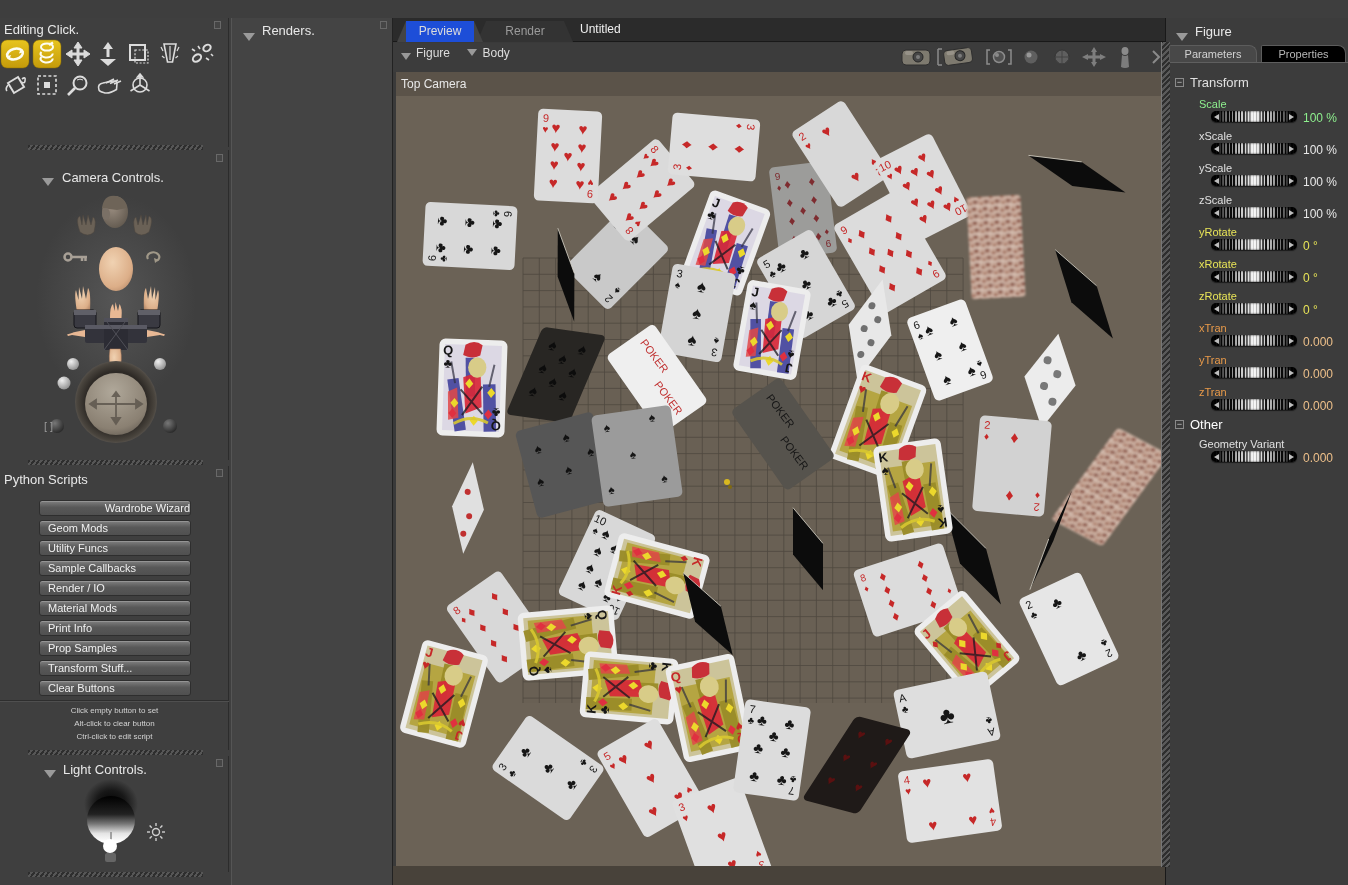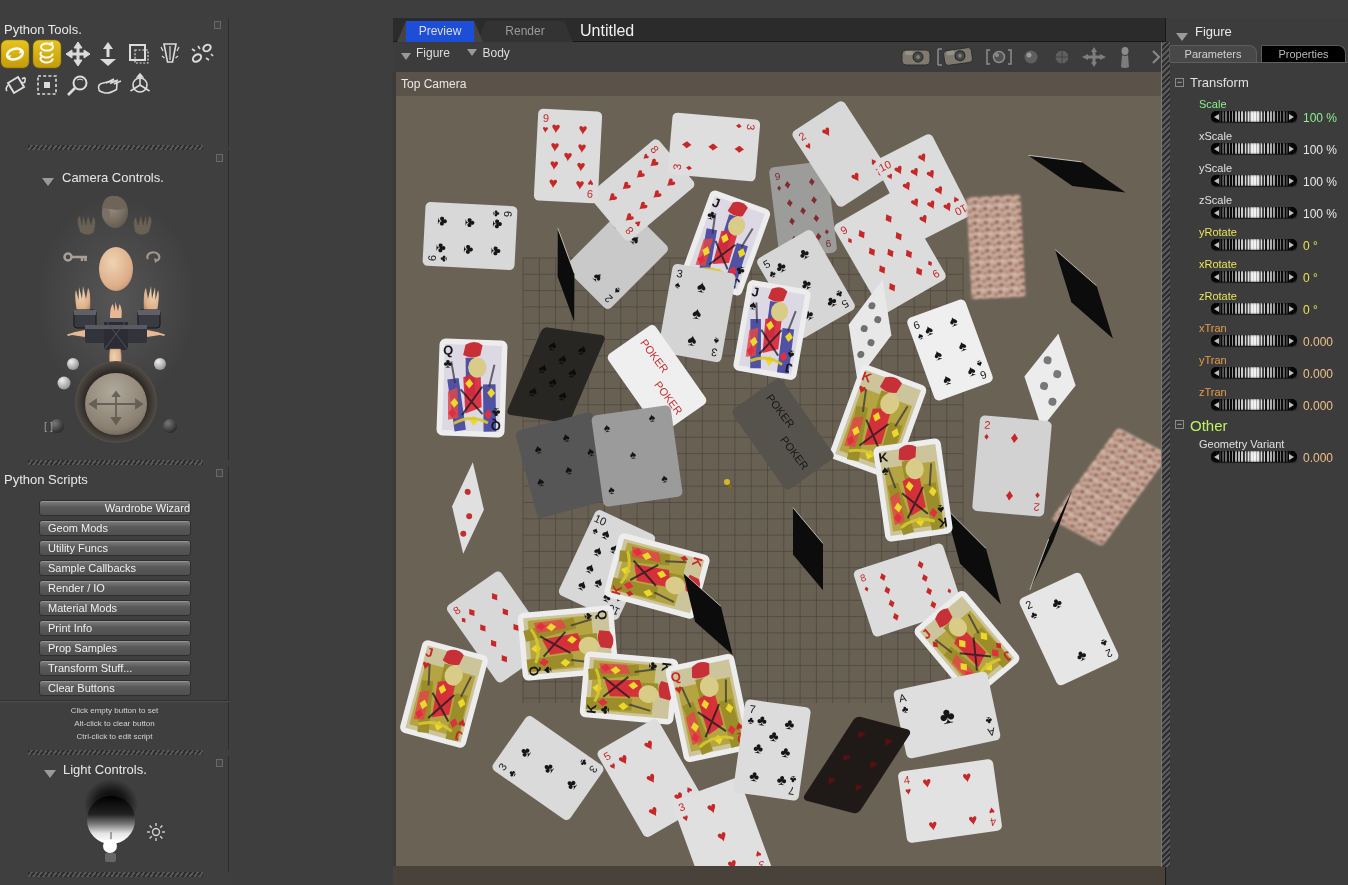--- a/index.html
+++ b/index.html
@@ -53,21 +53,21 @@
 .minus{position:absolute;width:9px;height:9px;border:1px solid #8a8a8a;background:#3c3c3c;color:#ccc;font-size:9px;line-height:7px;text-align:center;}
 </style>
 </head>
 <body>
 <div id="app">
 
 
   <div id="leftcol" class="abs">
 
     <div class="sect" style="top:0;height:129px;">
-      <div class="ptitle abs" style="left:4px;top:4px;">Python Tools.</div>
+      <div class="ptitle abs" style="left:4px;top:4px;">Editing Click.</div>
       <div class="gadget" style="right:7px;top:3px;"></div>
       <svg class="abs" style="left:0;top:18px;" width="229" height="96" viewBox="0 0 229 96">
           <rect x="1" y="4" width="28" height="28" rx="6" fill="url(#yg)" stroke="#8a6d00" stroke-width="0.5"></rect>
           <rect x="33" y="4" width="28" height="28" rx="6" fill="url(#yg)" stroke="#8a6d00" stroke-width="0.5"></rect>
           <defs>
             <linearGradient id="yg" x1="0" y1="0" x2="0" y2="1">
               <stop offset="0" stop-color="#e7c41f"></stop>
               <stop offset="1" stop-color="#c49a0a"></stop>
             </linearGradient>
           </defs>
@@ -282,26 +282,31 @@
             <path d="M-4.2,-4.2 L-6.4,-6.4"></path>
             <path d="M-0.0,-6.0 L-0.0,-9.0"></path>
             <path d="M4.2,-4.2 L6.4,-6.4"></path>
           </g>
         </svg>
 
     </div>
     <div class="hatch" style="left:28px;top:854px;width:175px;"></div>
   </div>
 
+  <div id="renders" class="abs">
+    <div class="abs" style="left:11px;top:9px;"><span class="tri"></span></div>
+    <div class="ptitle abs" style="left:30px;top:5px;">Renders.</div>
+    <div class="gadget" style="right:5px;top:3px;"></div>
+  </div>
 
   <div id="main" class="abs">
     <div id="doctabs">
       <div class="dtab" style="left:93px;width:78px;">Render</div>
       <div class="dtab on" style="left:13px;width:68px;">Preview</div>
-      <div style="position:absolute;left:187px;top:4px;color:#f0f0f0;font-size:16px;">Untitled</div>
+      <div style="position:absolute;left:187px;top:4px;color:#f0f0f0;font-size:12px;">Untitled</div>
     </div>
     <div id="toolrow">
       <span class="smalltri" style="margin-left:8px;margin-top:8px;"></span><span style="color:#ddd;font-size:12px;margin-left:5px;vertical-align:middle;">Figure</span>
       <span class="smalltri" style="margin-left:13px;"></span><span style="color:#ddd;font-size:12px;margin-left:5px;vertical-align:middle;">Body</span>
       <svg class="abs" style="left:505px;top:0;" width="267" height="29" viewBox="0 0 267 29" opacity="0.85">
           <g transform="translate(18,14)">
             <rect x="-14" y="-7" width="28" height="15" rx="4" fill="#8a8578" stroke="#2c2c2c"></rect>
             <circle cx="2" cy="0" r="5" fill="#4a4a4a" stroke="#222"></circle>
             <circle cx="2" cy="0" r="2" fill="#888"></circle>
             <rect x="-11" y="-6" width="8" height="4" rx="2" fill="#a8a296"></rect>
@@ -1161,20 +1166,20 @@
 <div class="dlabel" style="left:33px;top:260px;color:#e89a4a;">xTran</div>
 <div class="dial" style="left:45px;top:273px;"></div>
 <div class="dval" style="left:137px;top:273px;color:#eec08a;">0.000</div>
 <div class="dlabel" style="left:33px;top:292px;color:#e89a4a;">yTran</div>
 <div class="dial" style="left:45px;top:305px;"></div>
 <div class="dval" style="left:137px;top:305px;color:#eec08a;">0.000</div>
 <div class="dlabel" style="left:33px;top:324px;color:#e89a4a;">zTran</div>
 <div class="dial" style="left:45px;top:337px;"></div>
 <div class="dval" style="left:137px;top:337px;color:#eec08a;">0.000</div>
 <div class="minus" style="left:9px;top:358px;">−</div>
-<div class="abs" style="left:24px;top:355px;color:#bef264;font-size:15px;">Other</div>
+<div class="abs" style="left:24px;top:355px;color:#ffffff;font-size:13px;">Other</div>
 <div class="dlabel" style="left:33px;top:376px;color:#e0e0e0;">Geometry Variant</div>
 <div class="dial" style="left:45px;top:389px;"></div>
 <div class="dval" style="left:137px;top:389px;color:#eec08a;">0.000</div>
 </div>
   </div>
 </div>
   <div class="abs" style="left:1161px;top:42px;width:9px;height:825px;background:repeating-linear-gradient(-45deg,#2e2e2e 0 2px,#5a5a5a 2px 4px);border-left:1px solid #777;"></div>
 
 </body></html>

